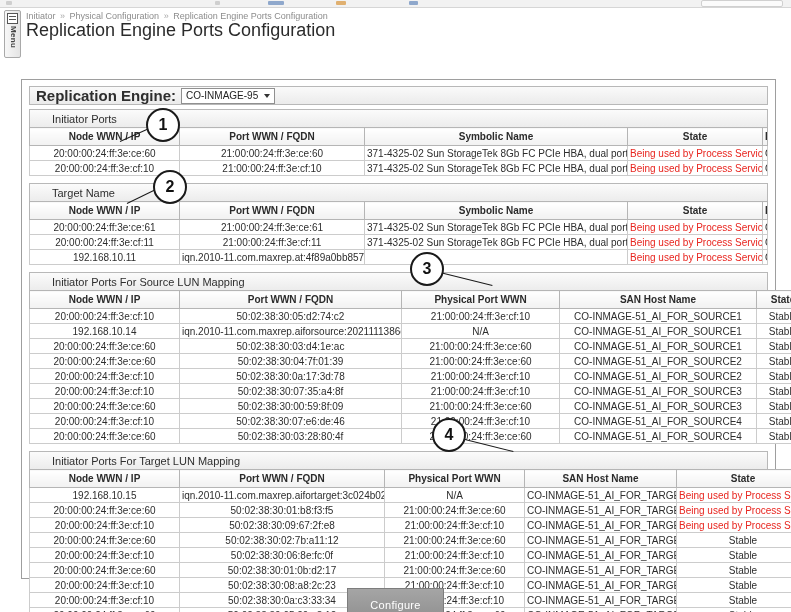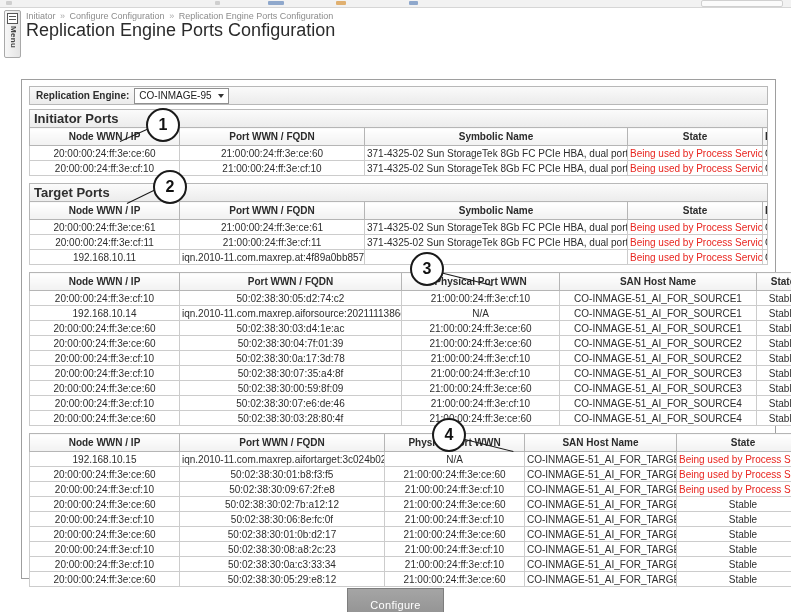--- a/index.html
+++ b/index.html
@@ -128,21 +128,21 @@
     background: linear-gradient(to bottom, #fafafa, #ebebeb);
     border: 1px solid #b8b8b8;
     box-sizing: border-box;
     display: flex;
     align-items: center;
     padding-left: 6px;
     margin-bottom: 4px;
   }
   .engine-bar .lbl {
     font-weight: bold;
-    font-size: 10px;
+    font-size: 15px;
     color: #2e2e2e;
     margin-right: 5px;
   }
   .select-box {
     display: inline-flex;
     align-items: center;
     height: 14px;
     background: #ffffff;
     border: 1px solid #909090;
     padding: 0 2px 0 4px;
@@ -161,23 +161,23 @@
   }
 
   .section-head {
     height: 18px;
     background: linear-gradient(to bottom, #fbfbfb, #ececec);
     border: 1px solid #b8b8b8;
     border-bottom: none;
     box-sizing: border-box;
     display: flex;
     align-items: center;
-    padding-left: 4px;
-    font-weight: bold;
-    font-size: 13px;
+    padding-left: 22px;
+    font-weight: normal;
+    font-size: 11px;
     color: #2e2e2e;
   }
   .spacer { height: 7px; }
 
   table.grid {
     width: 100%;
     border-collapse: collapse;
     table-layout: fixed;
   }
   table.grid th {
@@ -263,21 +263,21 @@
 </div>
 
 <div class="menu-tab">
   <span class="menu-icon"></span>
   <span class="menu-label">Menu</span>
 </div>
 
 <div class="breadcrumb">
   <span>Initiator</span>
   <span class="sep">»</span>
-  <span>Configure Configuration</span>
+  <span>Physical Configuration</span>
   <span class="sep">»</span>
   <span>Replication Engine Ports Configuration</span>
 </div>
 
 <div class="page-title">Replication Engine Ports Configuration</div>
 
 <div class="panel">
   <div class="panel-inner">
 
     <div class="engine-bar">
@@ -322,21 +322,21 @@
             <td>371-4325-02 Sun StorageTek 8Gb FC PCIe HBA, dual port</td>
             <td class="warn">Being used by Process Service</td>
             <td>Online</td>
           </tr>
         </tbody>
     </table>
 
     <div class="spacer"></div>
 
     <div class="section-head">
-      <span>Target Ports</span>
+      <span>Target Name</span>
     </div>
     <table class="grid">
       <colgroup>
         <col style="width:150px">
           <col style="width:185px">
           <col style="width:263px">
           <col style="width:135px">
           <col style="width:none">
       </colgroup>
       <thead>
@@ -368,20 +368,23 @@
             <td>iqn.2010-11.com.maxrep.at:4f89a0bb8579</td>
             <td></td>
             <td class="warn">Being used by Process Service</td>
             <td>Online</td>
           </tr>
         </tbody>
     </table>
 
     <div class="spacer"></div>
 
+    <div class="section-head">
+      <span>Initiator Ports For Source LUN Mapping</span>
+    </div>
     <table class="grid">
       <colgroup>
         <col style="width:150px">
           <col style="width:222px">
           <col style="width:158px">
           <col style="width:197px">
           <col style="width:53px">
           <col style="width:none">
       </colgroup>
       <thead>
@@ -465,20 +468,23 @@
             <td>21:00:00:24:ff:3e:ce:60</td>
             <td>CO-INMAGE-51_AI_FOR_SOURCE4</td>
             <td>Stable</td>
             <td>Online</td>
           </tr>
         </tbody>
     </table>
 
     <div class="spacer"></div>
 
+    <div class="section-head">
+      <span>Initiator Ports For Target LUN Mapping</span>
+    </div>
     <table class="grid">
       <colgroup>
         <col style="width:150px">
           <col style="width:205px">
           <col style="width:140px">
           <col style="width:152px">
           <col style="width:133px">
           <col style="width:none">
       </colgroup>
       <thead>
@@ -511,21 +517,21 @@
           <tr>
             <td>20:00:00:24:ff:3e:cf:10</td>
             <td>50:02:38:30:09:67:2f:e8</td>
             <td>21:00:00:24:ff:3e:cf:10</td>
             <td>CO-INMAGE-51_AI_FOR_TARGET1</td>
             <td class="warn">Being used by Process Service</td>
             <td>Online</td>
           </tr>
           <tr>
             <td>20:00:00:24:ff:3e:ce:60</td>
-            <td>50:02:38:30:02:7b:a12:12</td>
+            <td>50:02:38:30:02:7b:a11:12</td>
             <td>21:00:00:24:ff:3e:ce:60</td>
             <td>CO-INMAGE-51_AI_FOR_TARGET2</td>
             <td>Stable</td>
             <td>Online</td>
           </tr>
           <tr>
             <td>20:00:00:24:ff:3e:cf:10</td>
             <td>50:02:38:30:06:8e:fc:0f</td>
             <td>21:00:00:24:ff:3e:cf:10</td>
             <td>CO-INMAGE-51_AI_FOR_TARGET2</td>

